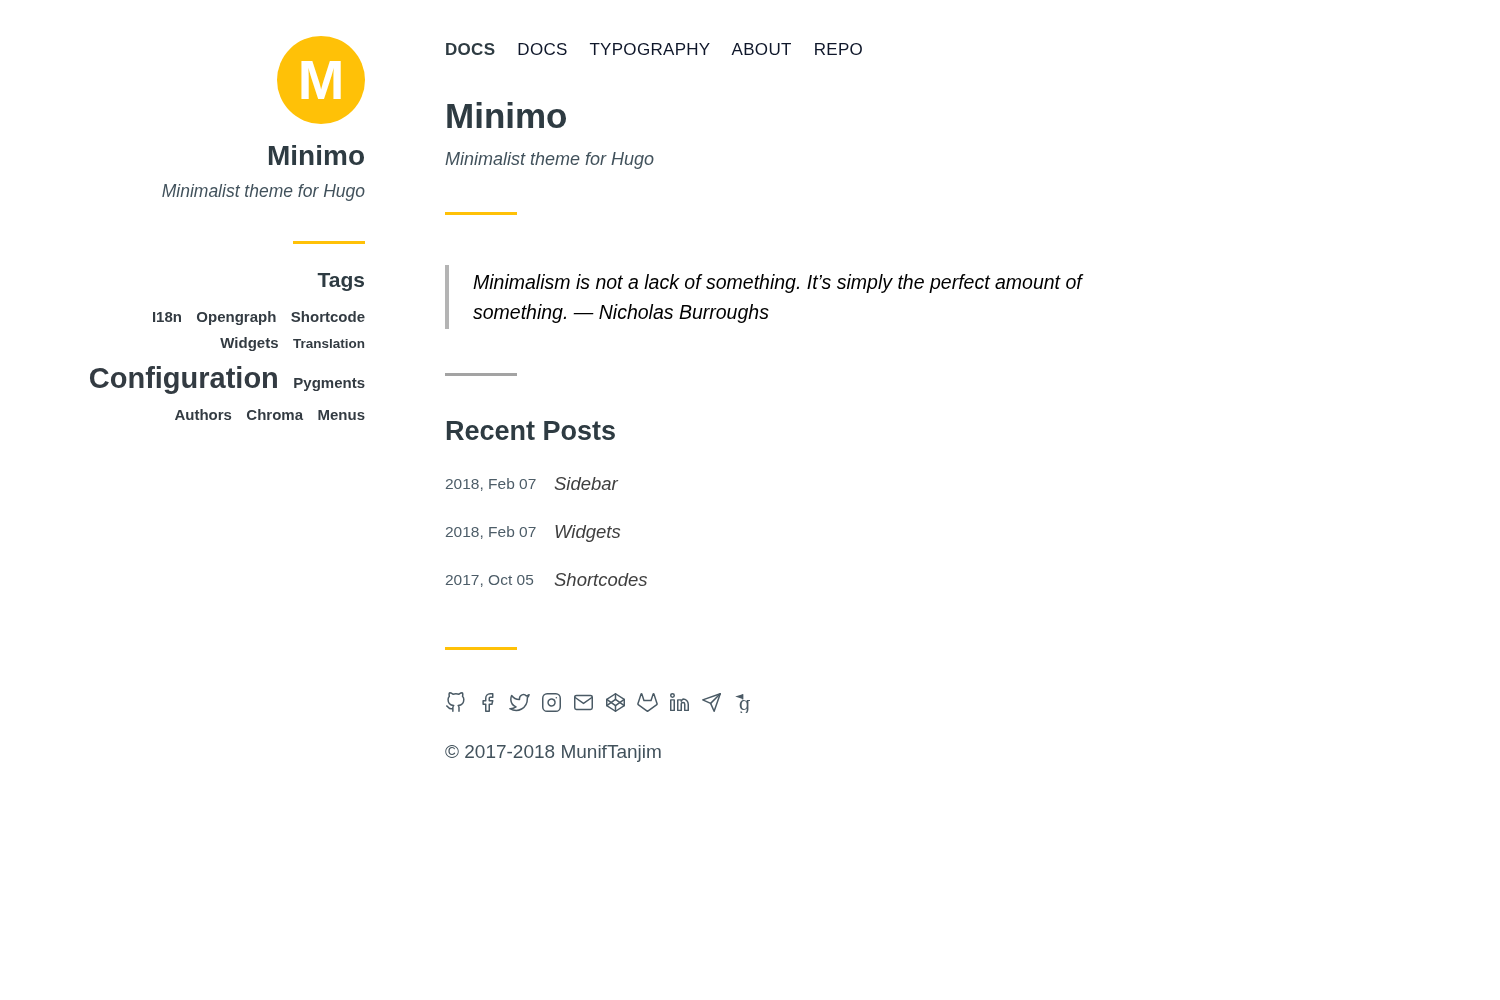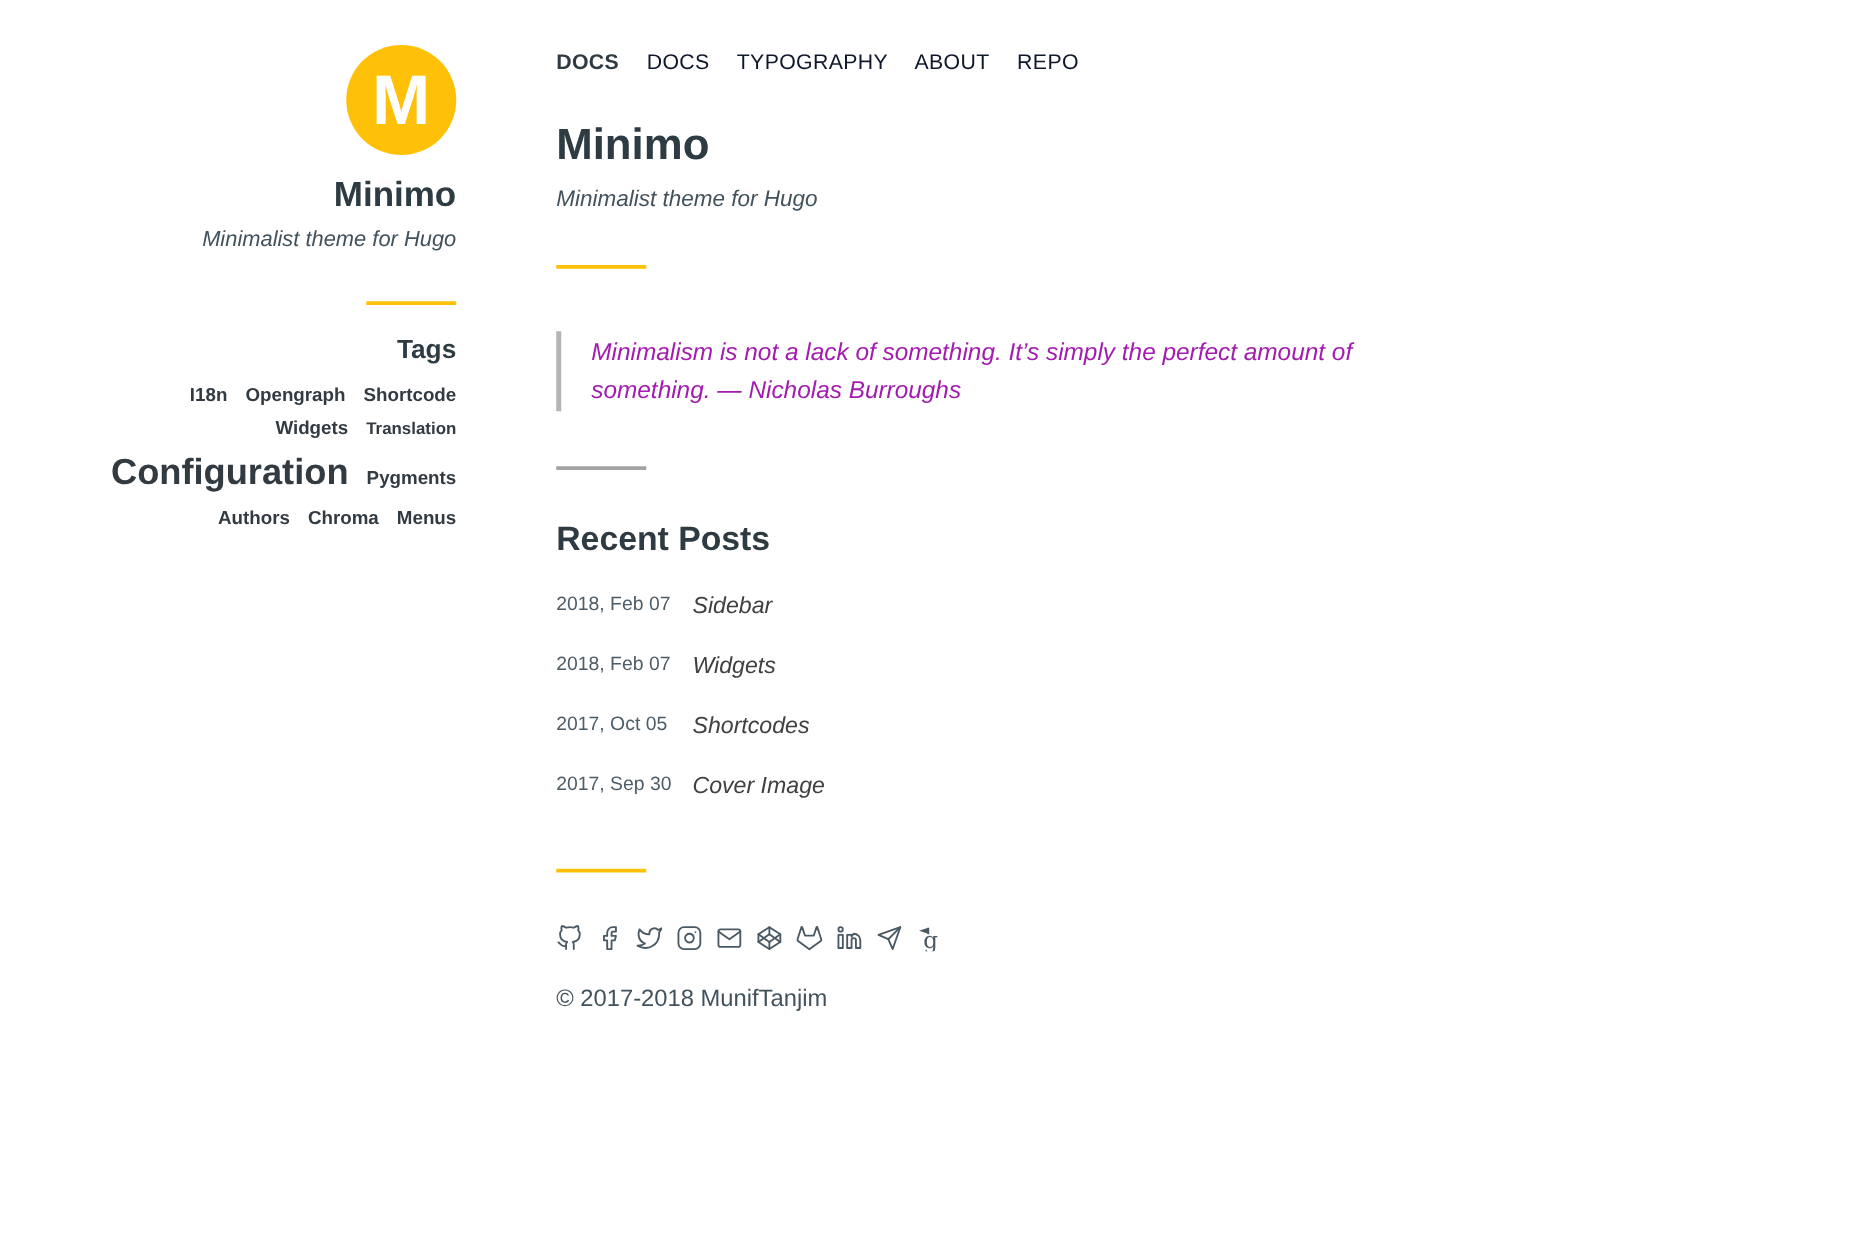--- a/index.html
+++ b/index.html
@@ -92,21 +92,21 @@
   .main hr.accent.pre-social { margin-top: 56px; }
   .main hr.muted { margin: 44px 0 0; }
 
   blockquote.quote {
     margin: 50px 0 0;
     padding: 2px 10px 2px 24px;
     border-left: 4px solid #b4b4b4;
     font-style: italic;
     font-size: 19.5px;
     line-height: 1.55;
-    color: #a21caf;
+    color: #000000;
   }
 
   .recent-title {
     margin: 40px 0 0;
     font-size: 27px; font-weight: 700;
     color: #2e3b42;
   }
   .post-list { margin-top: 16px; }
   .post { display: flex; align-items: center; margin-top: 26px; }
   .post-date { flex: 0 0 109px; font-size: 15.5px; color: #4d5d68; }
@@ -183,24 +183,20 @@
           <a class="post-title">Sidebar</a>
         </div>
         <div class="post">
           <span class="post-date">2018, Feb 07</span>
           <a class="post-title">Widgets</a>
         </div>
         <div class="post">
           <span class="post-date">2017, Oct 05</span>
           <a class="post-title">Shortcodes</a>
         </div>
-        <div class="post">
-          <span class="post-date">2017, Sep 30</span>
-          <a class="post-title">Cover Image</a>
-        </div>
       </div>
     </section>
 
     <hr class="accent pre-social">
 
     <div class="social">
       <a aria-label="github">
         <svg viewBox="0 0 24 24" class="icon-stroke">
           <path d="M9 19c-5 1.5-5-2.5-7-3m14 6v-3.87a3.37 3.37 0 0 0-.94-2.61c3.14-.35 6.44-1.54 6.44-7A5.44 5.44 0 0 0 20 4.77 5.07 5.07 0 0 0 19.91 1S18.73.65 16 2.48a13.38 13.38 0 0 0-7 0C6.27.65 5.09 1 5.09 1A5.07 5.07 0 0 0 5 4.77a5.44 5.44 0 0 0-1.5 3.78c0 5.42 3.3 6.61 6.44 7A3.37 3.37 0 0 0 9 18.13V22"></path>
         </svg>

